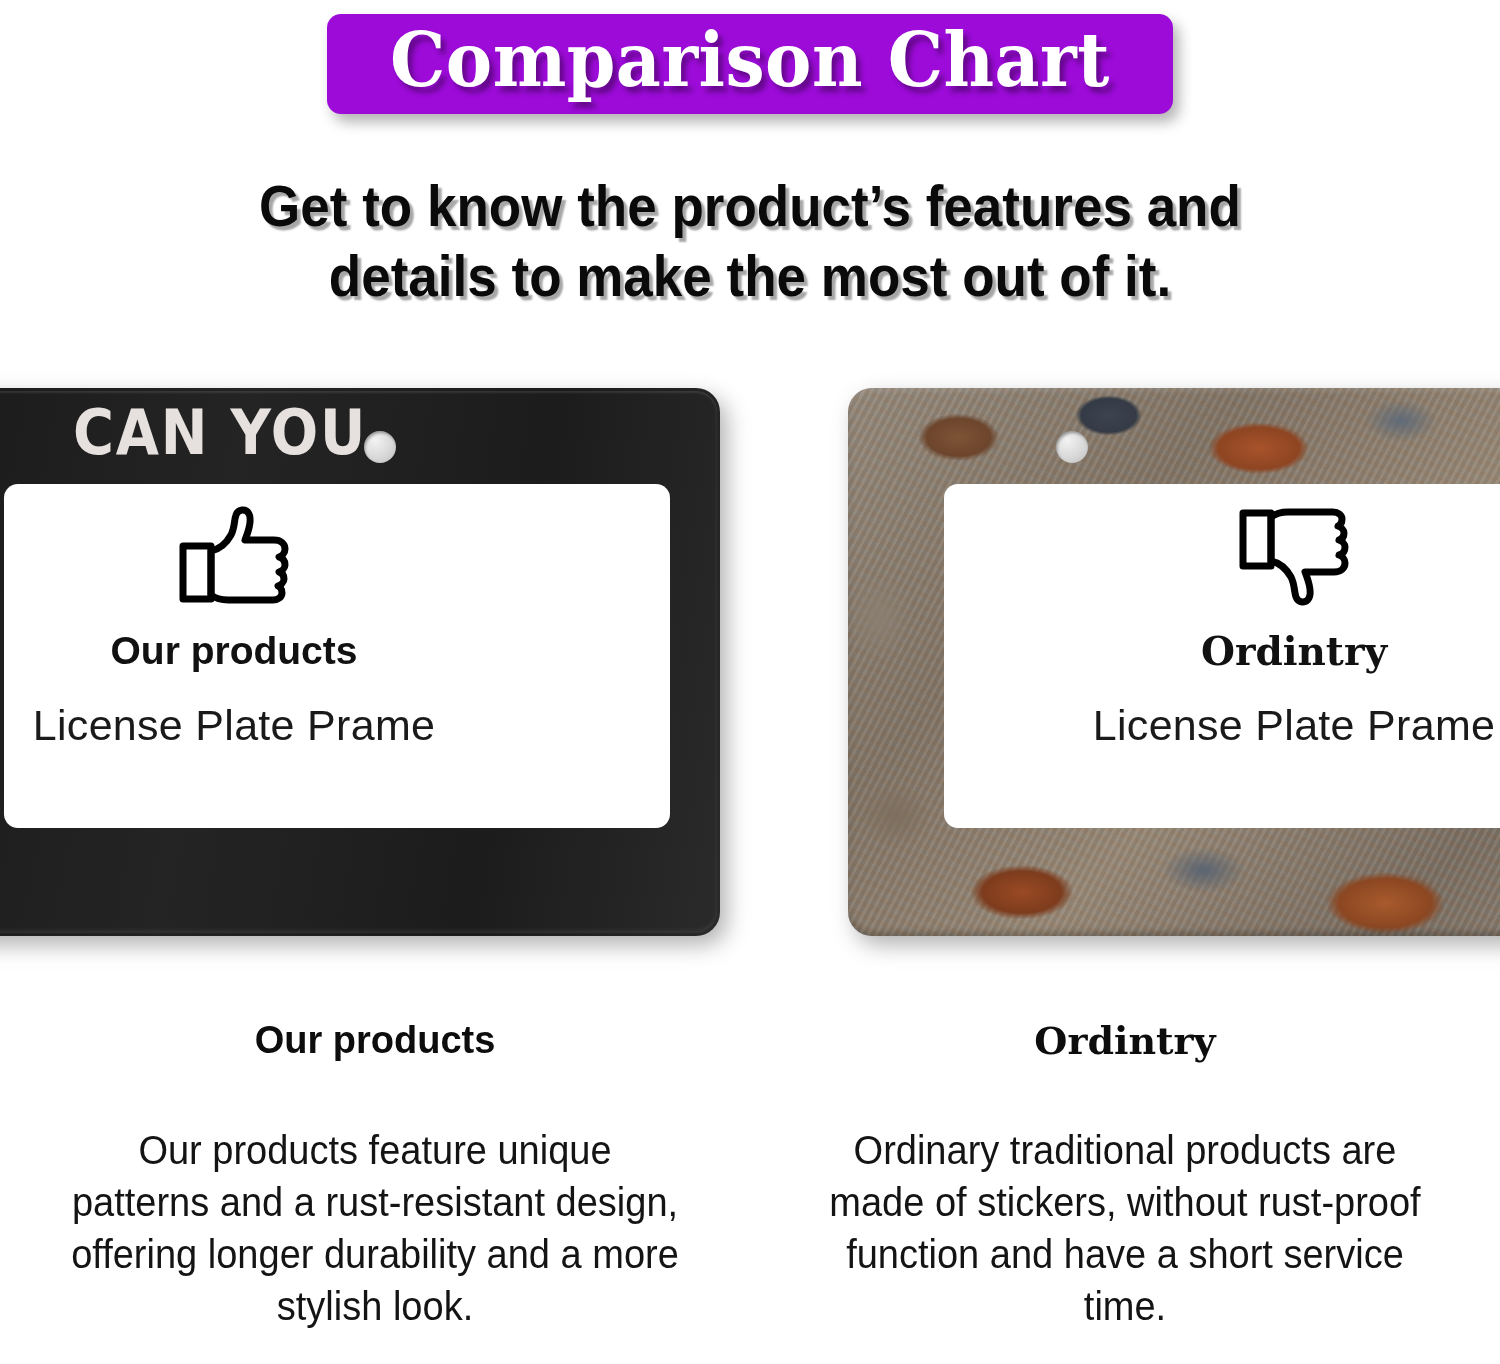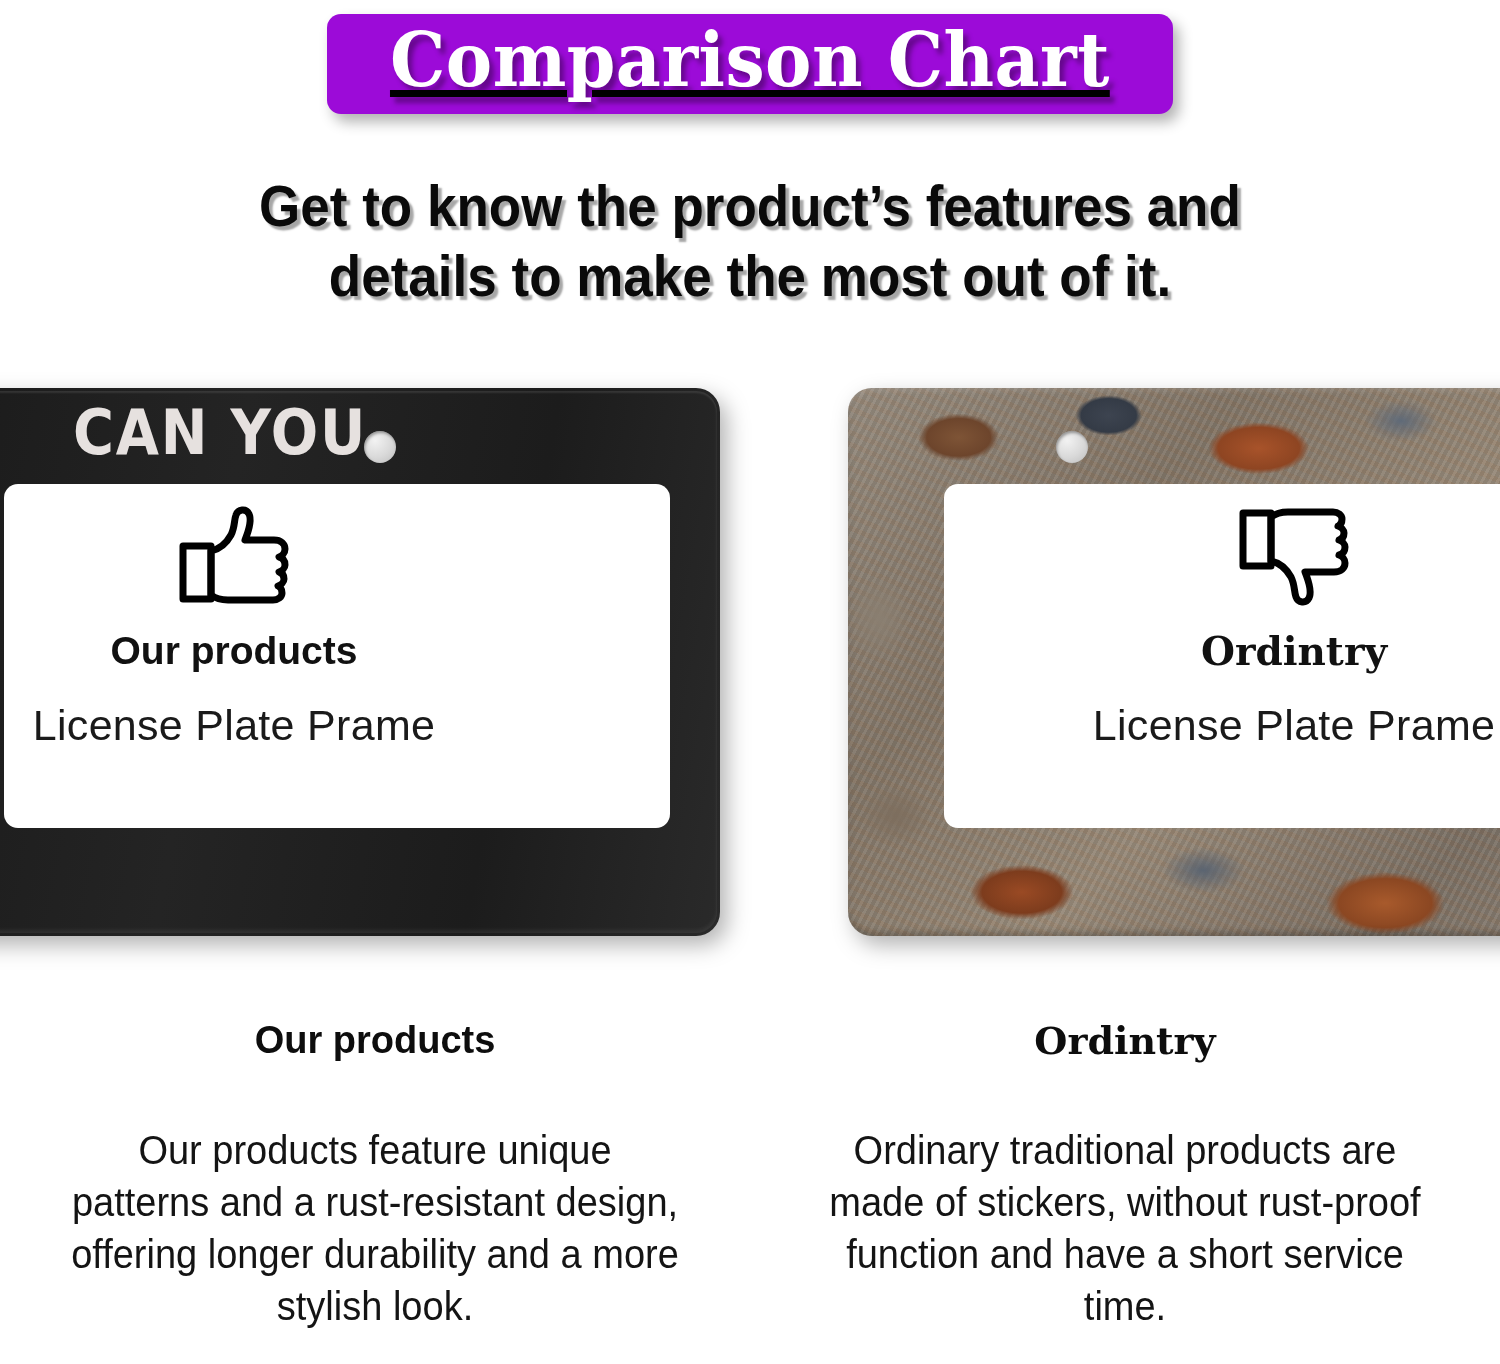--- a/index.html
+++ b/index.html
@@ -17,21 +17,20 @@
   }
 
   
   .title-wrap {
     position: absolute;
     top: 14px;
     left: 0;
     width: 1500px;
     display: flex;
     justify-content: center;
-    text-decoration: underline;
   }
   .title-banner {
     background: #9c0bd8;
     border-radius: 14px;
     padding: 8px 40px 14px 40px;
     box-shadow: 6px 8px 14px rgba(0,0,0,0.30);
   }
   .title-text {
     font-family: "DejaVu Serif", "Liberation Serif", serif;
     font-weight: 700;

